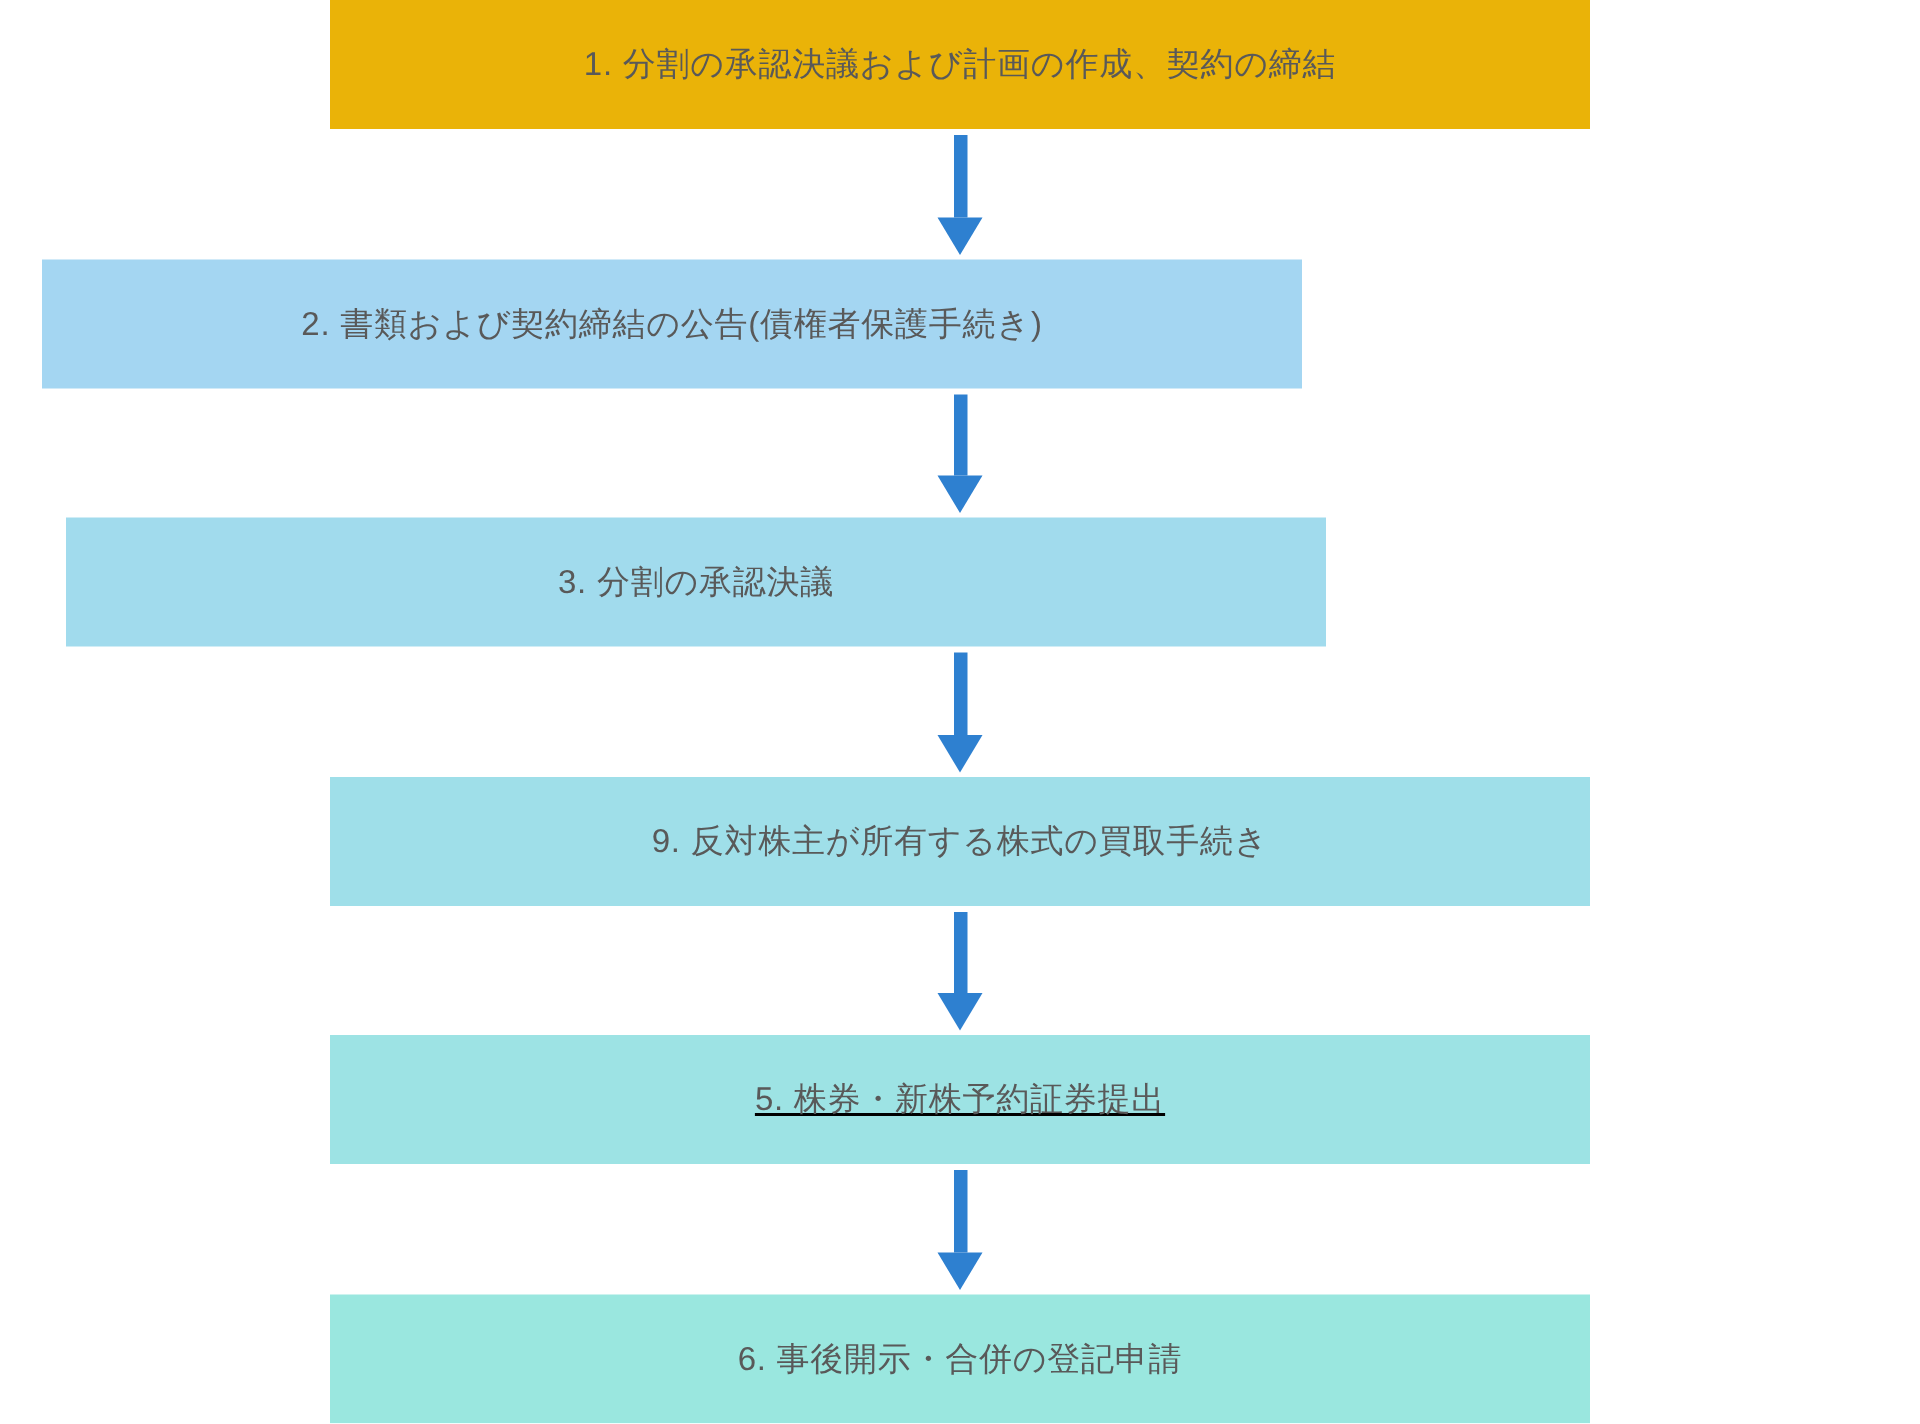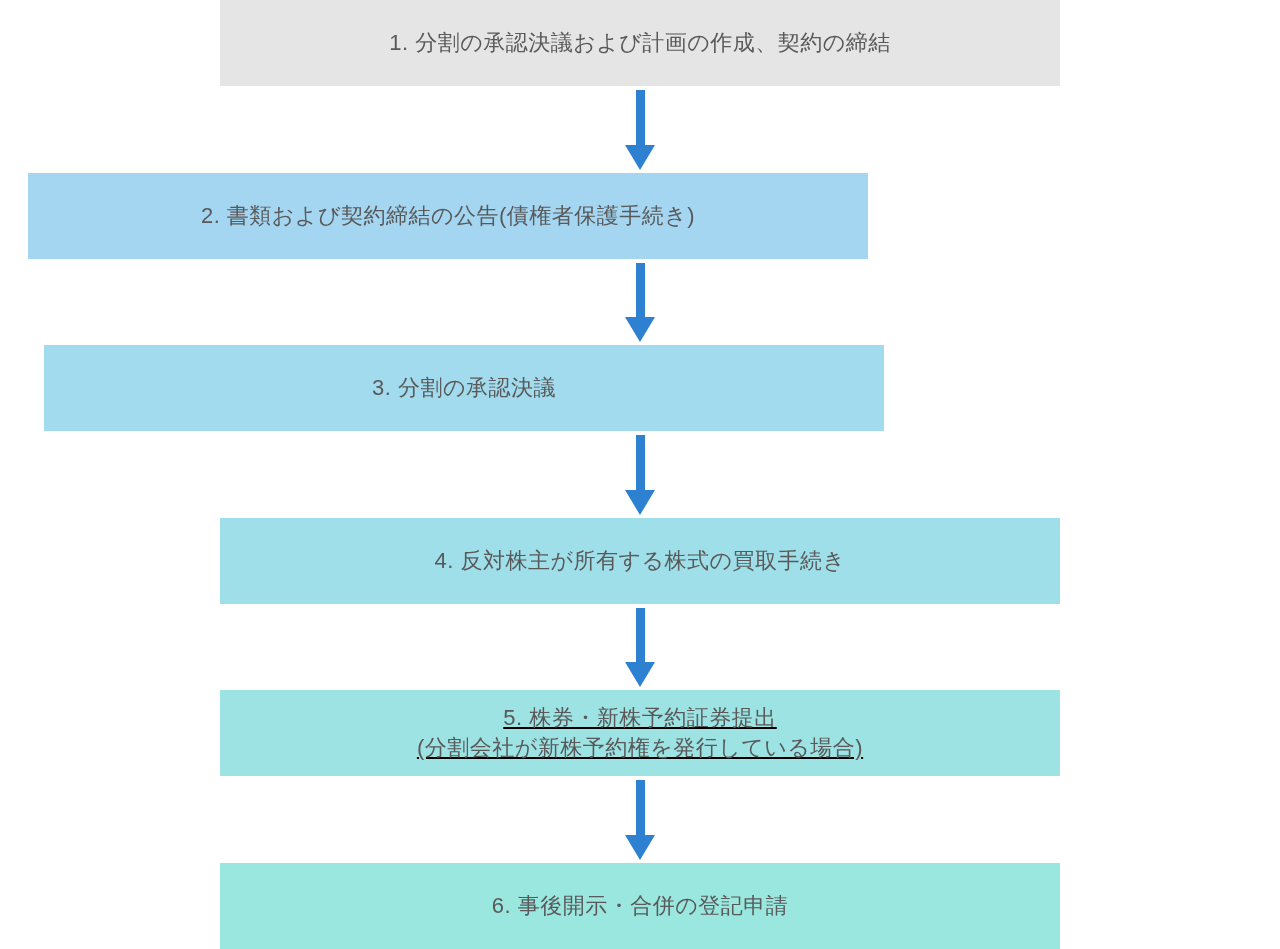--- a/index.html
+++ b/index.html
@@ -64,21 +64,21 @@
     border-right: 15px solid transparent;
     border-top: 25px solid var(--arrow, #2e80d0);
   }
 </style>
 </head>
 <body>
 
 <div class="canvas">
   <div class="flow">
 
-    <div class="band step-box" style="background: #e5e5e5;">
+    <div class="band step-box" style="background: #eab308;">
       <div class="step-label">1. 分割の承認決議および計画の作成、契約の締結</div>
 
     </div>
 
     <div class="band arrow-band">
       <div class="arrow-shaft"></div>
       <div class="arrow-head"></div>
     </div>
 
     <div class="band step-box" style="background: rgb(164, 214, 242); margin-left: 28px;">
@@ -95,32 +95,31 @@
       <div class="step-label">3. 分割の承認決議</div>
 
     </div>
 
     <div class="band arrow-band">
       <div class="arrow-shaft"></div>
       <div class="arrow-head"></div>
     </div>
 
     <div class="band step-box" style="background: rgb(159, 223, 233);">
-      <div class="step-label">4. 反対株主が所有する株式の買取手続き</div>
+      <div class="step-label">9. 反対株主が所有する株式の買取手続き</div>
 
     </div>
 
     <div class="band arrow-band">
       <div class="arrow-shaft"></div>
       <div class="arrow-head"></div>
     </div>
 
     <div class="band step-box" style="background: rgb(157, 227, 228); text-decoration: underline;">
       <div class="step-label">5. 株券・新株予約証券提出</div>
-      <div class="step-sublabel">(分割会社が新株予約権を発行している場合)</div>
     </div>
 
     <div class="band arrow-band">
       <div class="arrow-shaft"></div>
       <div class="arrow-head"></div>
     </div>
 
     <div class="band step-box" style="background: rgb(154, 231, 223);">
       <div class="step-label">6. 事後開示・合併の登記申請</div>
 

